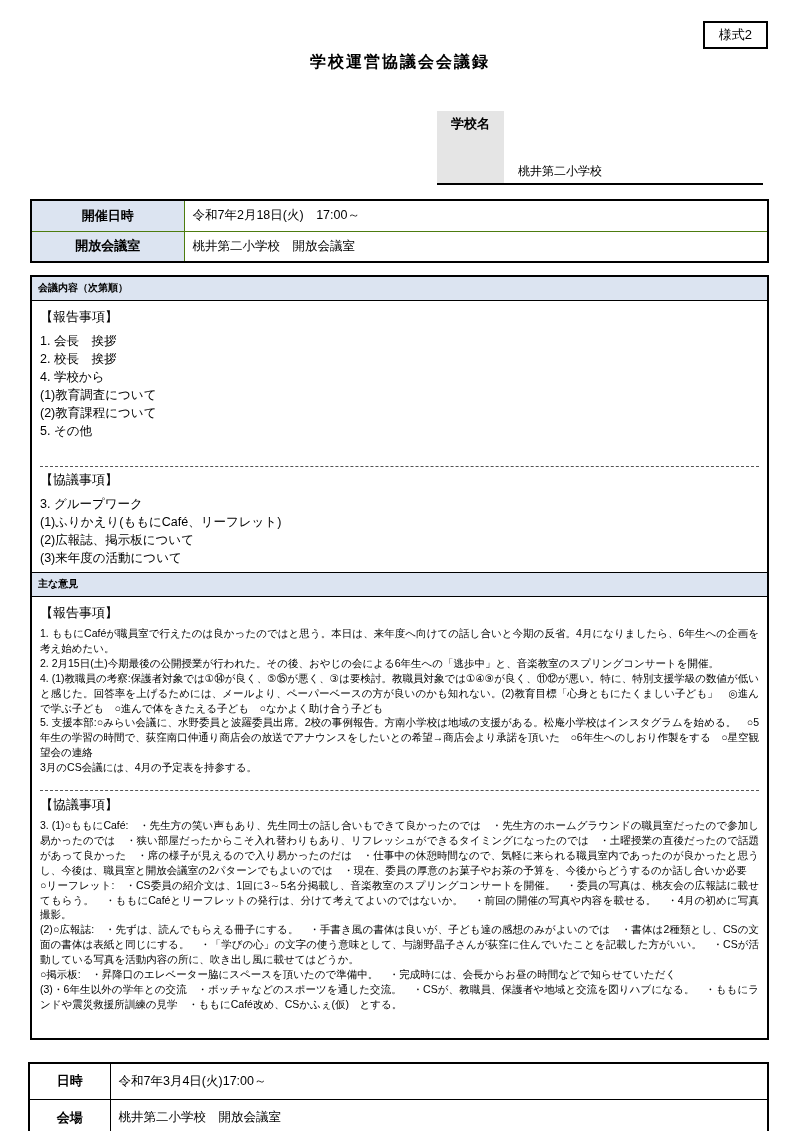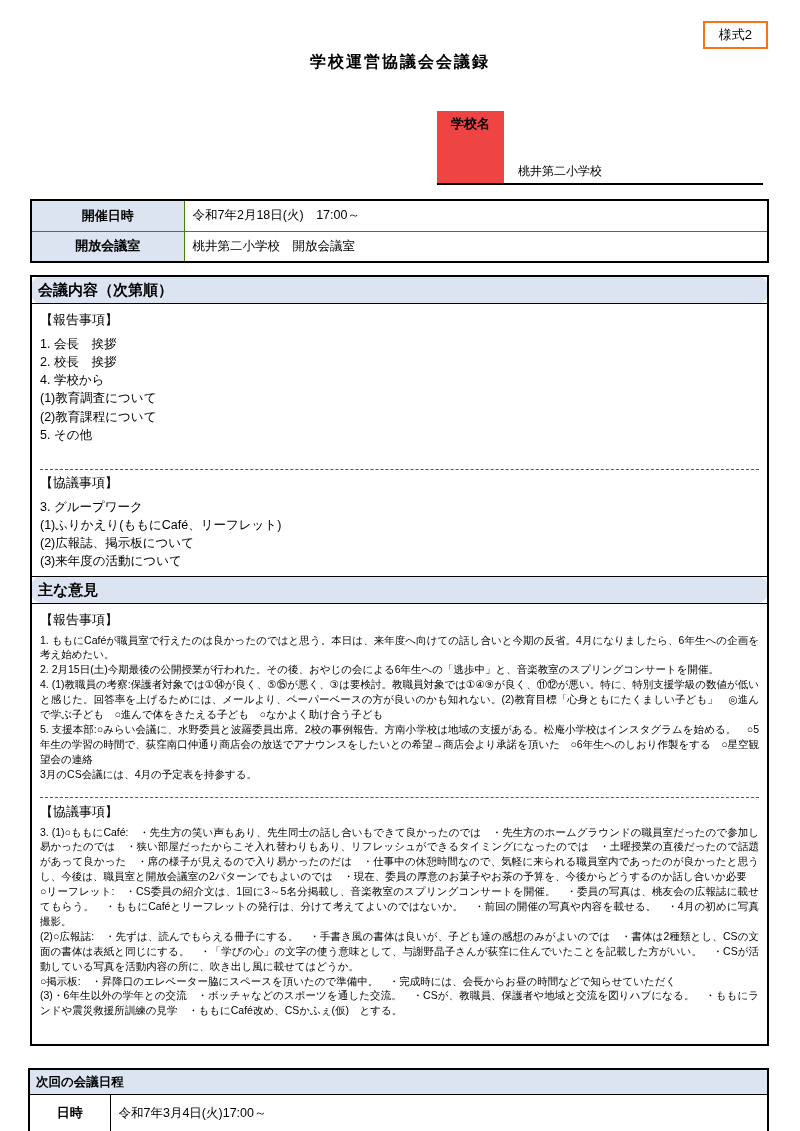--- a/index.html
+++ b/index.html
@@ -8,21 +8,21 @@
     width: 800px; height: 1131px;
     font-family: "Liberation Sans", "DejaVu Sans", sans-serif;
     color: #000;
     position: relative;
   }
   .page { width: 800px; height: 1131px; position: relative; overflow: hidden; }
 
   
   .form-tag {
     position: absolute; top: 21px; right: 32px;
-    border: 2px solid #f97316;
+    border: 2px solid #000000;
     padding: 3px 14px;
     font-size: 13px;
     background: #fff;
   }
 
   
   .doc-title {
     text-align: center;
     padding-top: 52px;
     font-size: 16px;
@@ -32,21 +32,21 @@
 
   
   .school-line {
     margin: 38px 0 0 437px;
     width: 326px;
     display: flex;
     align-items: stretch;
     border-bottom: 2px solid #000;
   }
   .school-label {
-    background: #ef4444;
+    background: #e5e5e5;
     font-weight: bold;
     font-size: 13px;
     padding: 4px 14px 3px;
     white-space: nowrap;
   }
   .school-value {
     font-size: 12px;
     padding: 4px 0 3px 14px;
     white-space: nowrap;
     margin-top: 48px;
@@ -78,25 +78,24 @@
     margin: 12px 0 0 30px;
     width: 739px;
     border: 2px solid #000;
   }
   .main-table td {
     border: 1px solid #000;
     vertical-align: top;
   }
   .sec-header {
     background: #dce4f1;
-    font-size: 15px;
+    font-size: 10px;
     font-weight: bold;
     padding: 4px 6px 3px;
     height: 24px;
-    border-radius: 11px;
   }
   .agenda-cell { height: 252px; padding: 5px 8px; font-size: 12.5px; }
   .agenda-heading { font-size: 13px; margin: 2px 0 6px; }
   .agenda-item { line-height: 1.45; }
   .dashed-sep {
     border: none;
     border-top: 1px dashed #555;
     margin: 0;
   }
   .agenda-report { height: 158px; }
@@ -208,23 +207,20 @@
             <div class="op-para">(3)・6年生以外の学年との交流　・ボッチャなどのスポーツを通した交流。　・CSが、教職員、保護者や地域と交流を図りハブになる。　・ももにランドや震災救援所訓練の見学　・ももにCafé改め、CSかふぇ(仮)　とする。</div>
           </div>
         </td>
       </tr>
     </tbody>
   </table>
 
   <table class="next-table">
     <tbody>
       <tr>
-        <td class="hdr" colspan="2">次回の会議日程</td>
-      </tr>
-      <tr>
         <td class="lbl">日時</td>
         <td class="val">令和7年3月4日(火)17:00～</td>
       </tr>
       <tr class="dashed-top">
         <td class="lbl">会場</td>
         <td class="val">桃井第二小学校　開放会議室</td>
       </tr>
     </tbody>
   </table>
 

